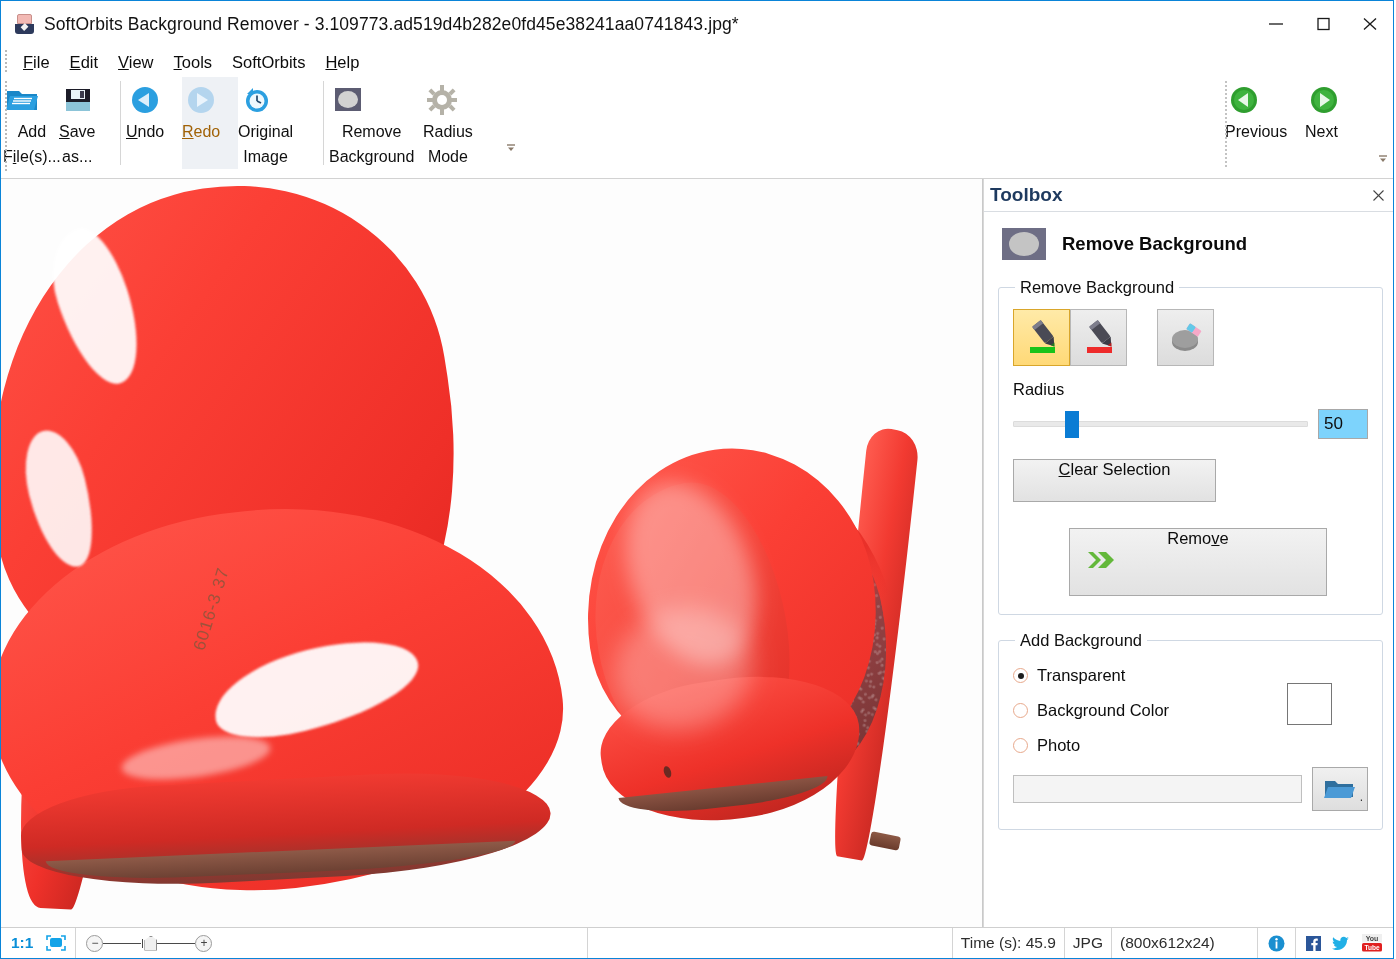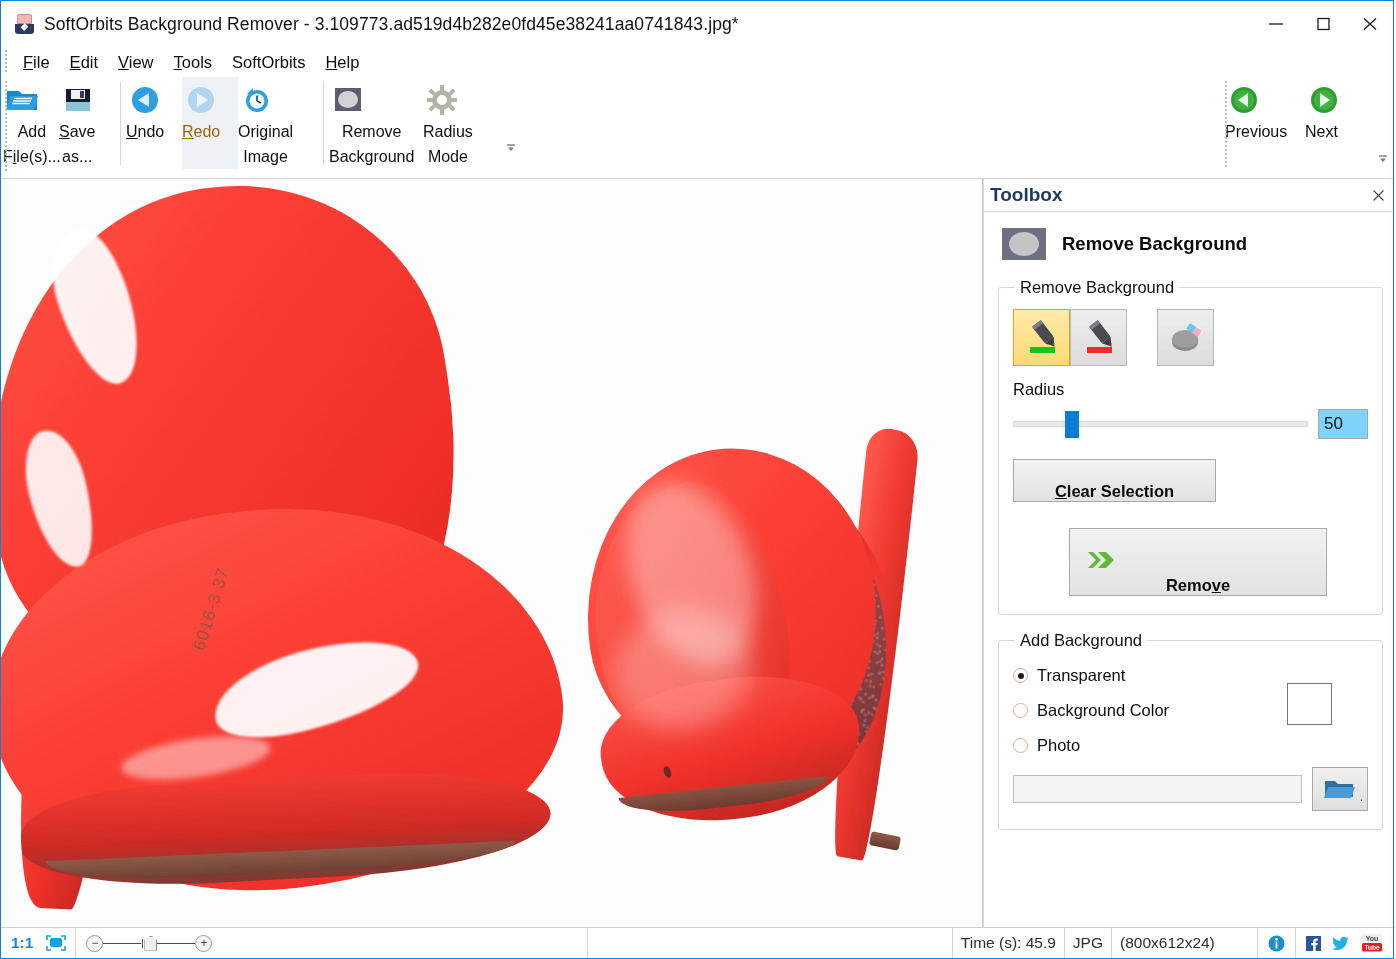--- a/index.html
+++ b/index.html
@@ -525,24 +525,23 @@
     color: #0d0d0d;
     flex: 0 0 50px;
   }
 
   .btn-std {
     border: 1px solid #a9a9a9;
     background: linear-gradient(180deg,#f2f2f2 0%,#e2e2e2 100%);
     font-size: 16.5px;
     color: #0c0c0c;
     display: flex;
-    align-items: flex-end;
+    align-items: flex-start;
     justify-content: center;
     cursor: default;
-    font-weight: bold;
   }
   .btn-std u { text-decoration: underline; }
   .btn-clear {
     height: 43px;
     width: 203px;
     margin-top: 20px;
   }
   .btn-remove {
     height: 68px;
     width: 258px;

